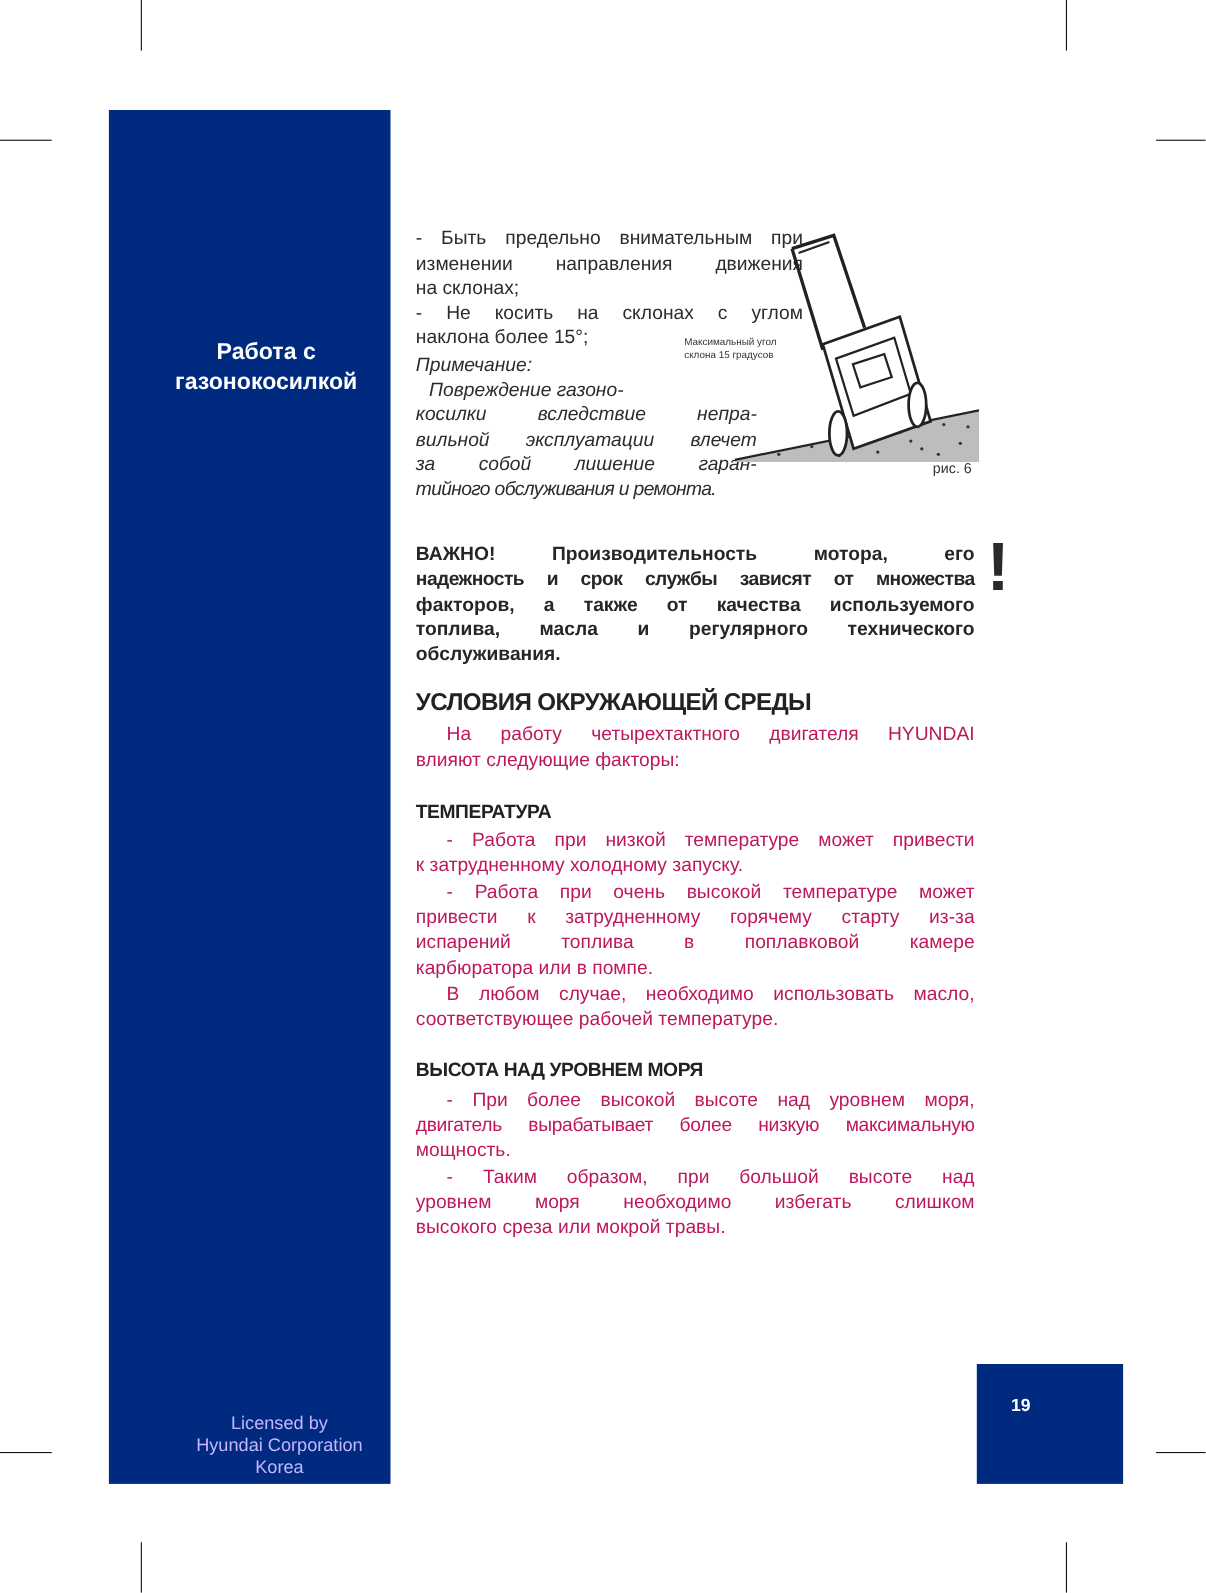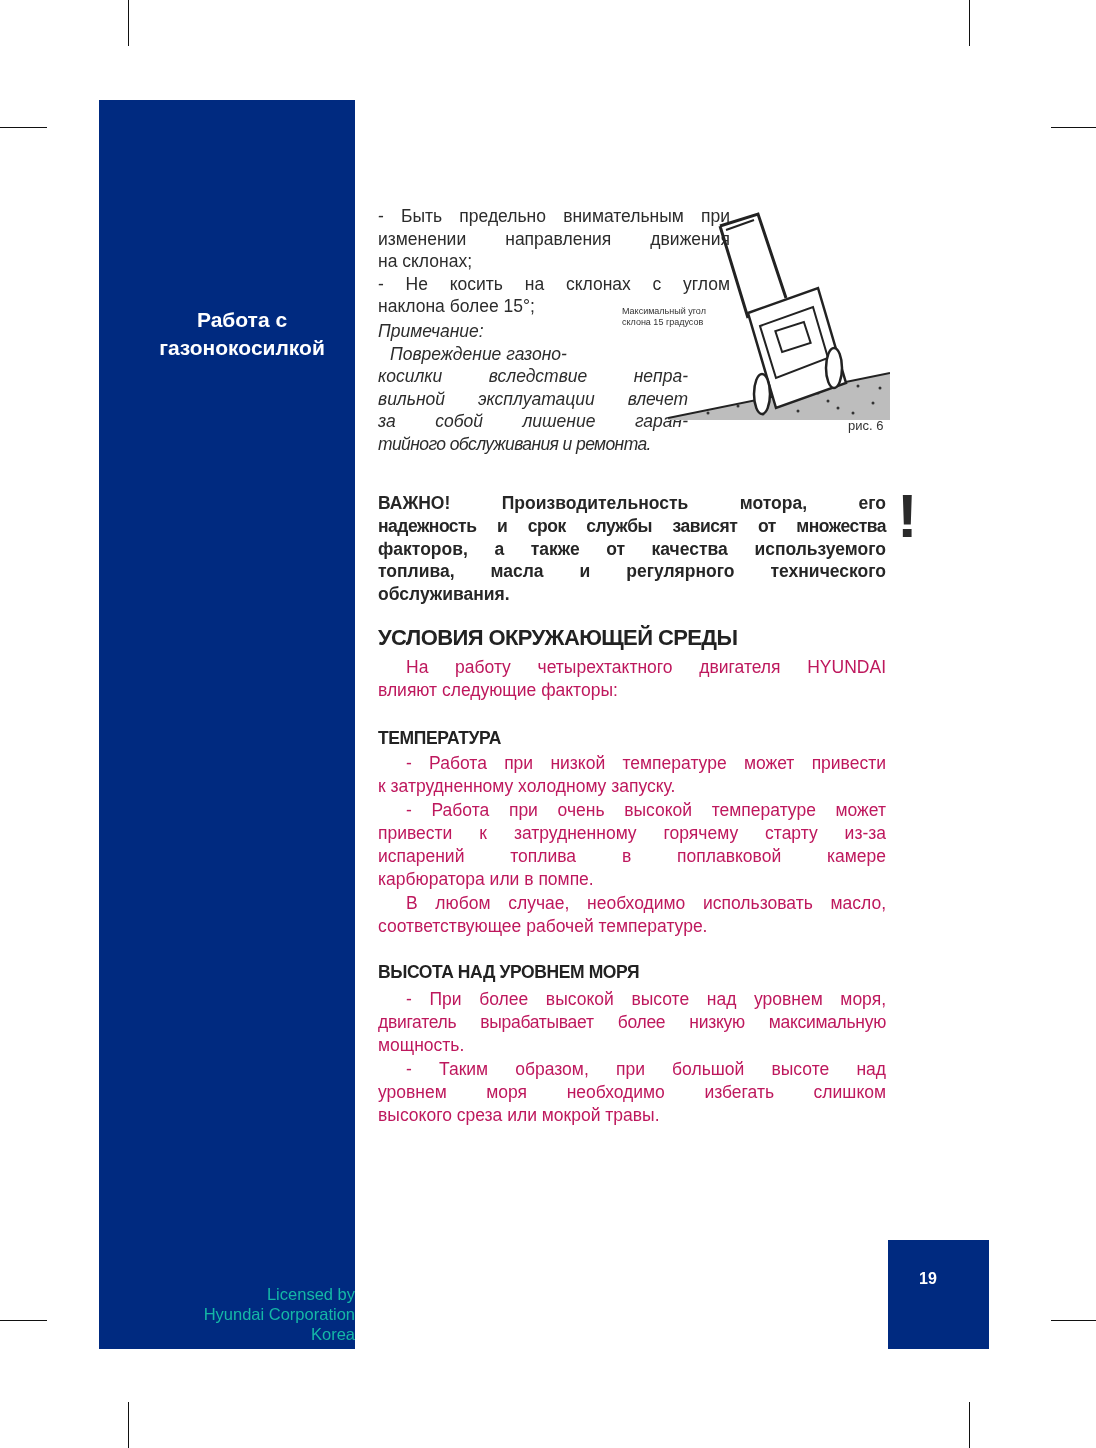--- a/index.html
+++ b/index.html
@@ -16,27 +16,27 @@
     background: #002a80;
   }
   .sidebar-title {
     position: absolute; left: 0; top: 206px; width: 100%;
     text-align: center; color: #fff; font-weight: bold; font-size: 21px; line-height: 28px;
   }
   .sidebar-title span { display: block; }
   .sidebar-title .l1 { padding-left: 30px; }
   .sidebar-title .l2 { padding-left: 30px; }
   .license {
-    position: absolute; left: 0; top: 1184px; width: 100%;
-    text-align: right; color: #14b8a6; font-size: 16.5px; line-height: 20px;
+    position: absolute; left: 12px; top: 1184px; width: 100%;
+    text-align: center; color: #c4b5fd; font-size: 16.5px; line-height: 20px;
   }
   .license span { display: block; padding-left: 30px; }
 
   .page-num-box {
-    position: absolute; left: 888px; top: 1240px; width: 101px; height: 109px;
+    position: absolute; left: 888px; top: 1240px; width: 133px; height: 109px;
     background: #002a80;
   }
   .page-num {
     position: absolute; left: 31px; top: 30px; color: #fff; font-weight: bold; font-size: 16px;
   }
   .p { position: absolute; font-size: 17.5px; line-height: 22.5px; color: #2c2c2c; }
   .just { text-align: justify; text-align-last: justify; }
 
   .top-block { left: 378px; top: 205px; width: 352px; }
   .top-block .line { display: block; }

